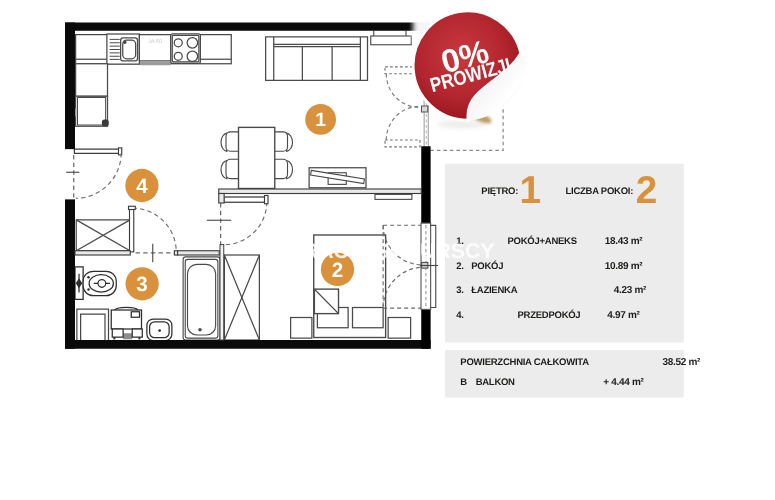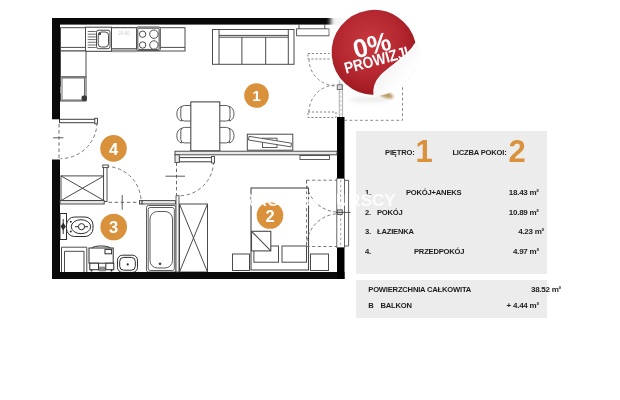--- a/index.html
+++ b/index.html
@@ -1,21 +1,21 @@
 <!DOCTYPE html>
 <html><head>
 <meta charset="utf-8">
 <style>
   html,body{margin:0;padding:0;background:#fff;width:620px;height:400px;overflow:hidden;}
   body{font-family:"Liberation Sans", sans-serif;position:relative;}
   .abs{position:absolute;}
   .panel{position:absolute;background:#ececec;}
   .lbl{position:absolute;font-weight:bold;color:#1d1d1b;font-size:7.6px;letter-spacing:-0.2px;white-space:nowrap;}
   .num{position:absolute;font-weight:bold;color:#d9913c;font-size:31px;white-space:nowrap;}
-  .val{position:absolute;font-weight:bold;color:#1d1d1b;font-size:8px;letter-spacing:-0.25px;text-align:right;white-space:nowrap;}
+  .val{position:absolute;font-weight:bold;color:#1d1d1b;font-size:8px;letter-spacing:-0.25px;text-align:center;white-space:nowrap;}
 </style>
 </head>
 <body>
 
 <svg class="abs" style="left:0;top:0" width="620" height="400" viewBox="0 0 620 400">
   <defs>
     <radialGradient id="redg" cx="45%" cy="40%" r="62%">
       <stop offset="0%" stop-color="#c8393f"></stop>
       <stop offset="60%" stop-color="#b52730"></stop>
       <stop offset="100%" stop-color="#9a161c"></stop>
@@ -330,21 +330,21 @@
 
 <div class="lbl" style="left:365px;top:227.4px;">3.</div>
 <div class="lbl" style="left:377px;top:227.4px;">ŁAZIENKA</div>
 <div class="val" style="left:464px;top:227.4px;width:80px;">4.23 m²</div>
 
 <div class="lbl" style="left:365px;top:247.2px;">4.</div>
 <div class="lbl" style="left:394px;top:247.2px;margin-left:20px;">PRZEDPOKÓJ</div>
 <div class="val" style="left:458.8px;top:247.2px;width:80px;">4.97 m²</div>
 
 <div class="lbl" style="left:368.3px;top:285px;">POWIERZCHNIA CAŁKOWITA</div>
-<div class="val" style="left:452px;top:285px;width:80px;padding-left:29px;">38.52 m²</div>
+<div class="val" style="left:476px;top:285px;width:80px;padding-left:29px;">38.52 m²</div>
 
 <div class="lbl" style="left:368.3px;top:301.3px;">B</div>
 <div class="lbl" style="left:380.5px;top:301.3px;">BALKON</div>
 <div class="val" style="left:458.8px;top:301.3px;width:80px;">+  4.44 m²</div>
 
 <svg class="abs" style="left:322px;top:2px" width="116" height="116" viewBox="322 2 116 116">
   <rect x="330.5" y="8" width="25" height="27" fill="#ffffff" opacity="0.96" filter="url(#soft3b)"></rect>
   <defs>
       <filter id="soft3b" x="-50%" y="-50%" width="200%" height="200%">
         <feGaussianBlur stdDeviation="2.2"></feGaussianBlur>

